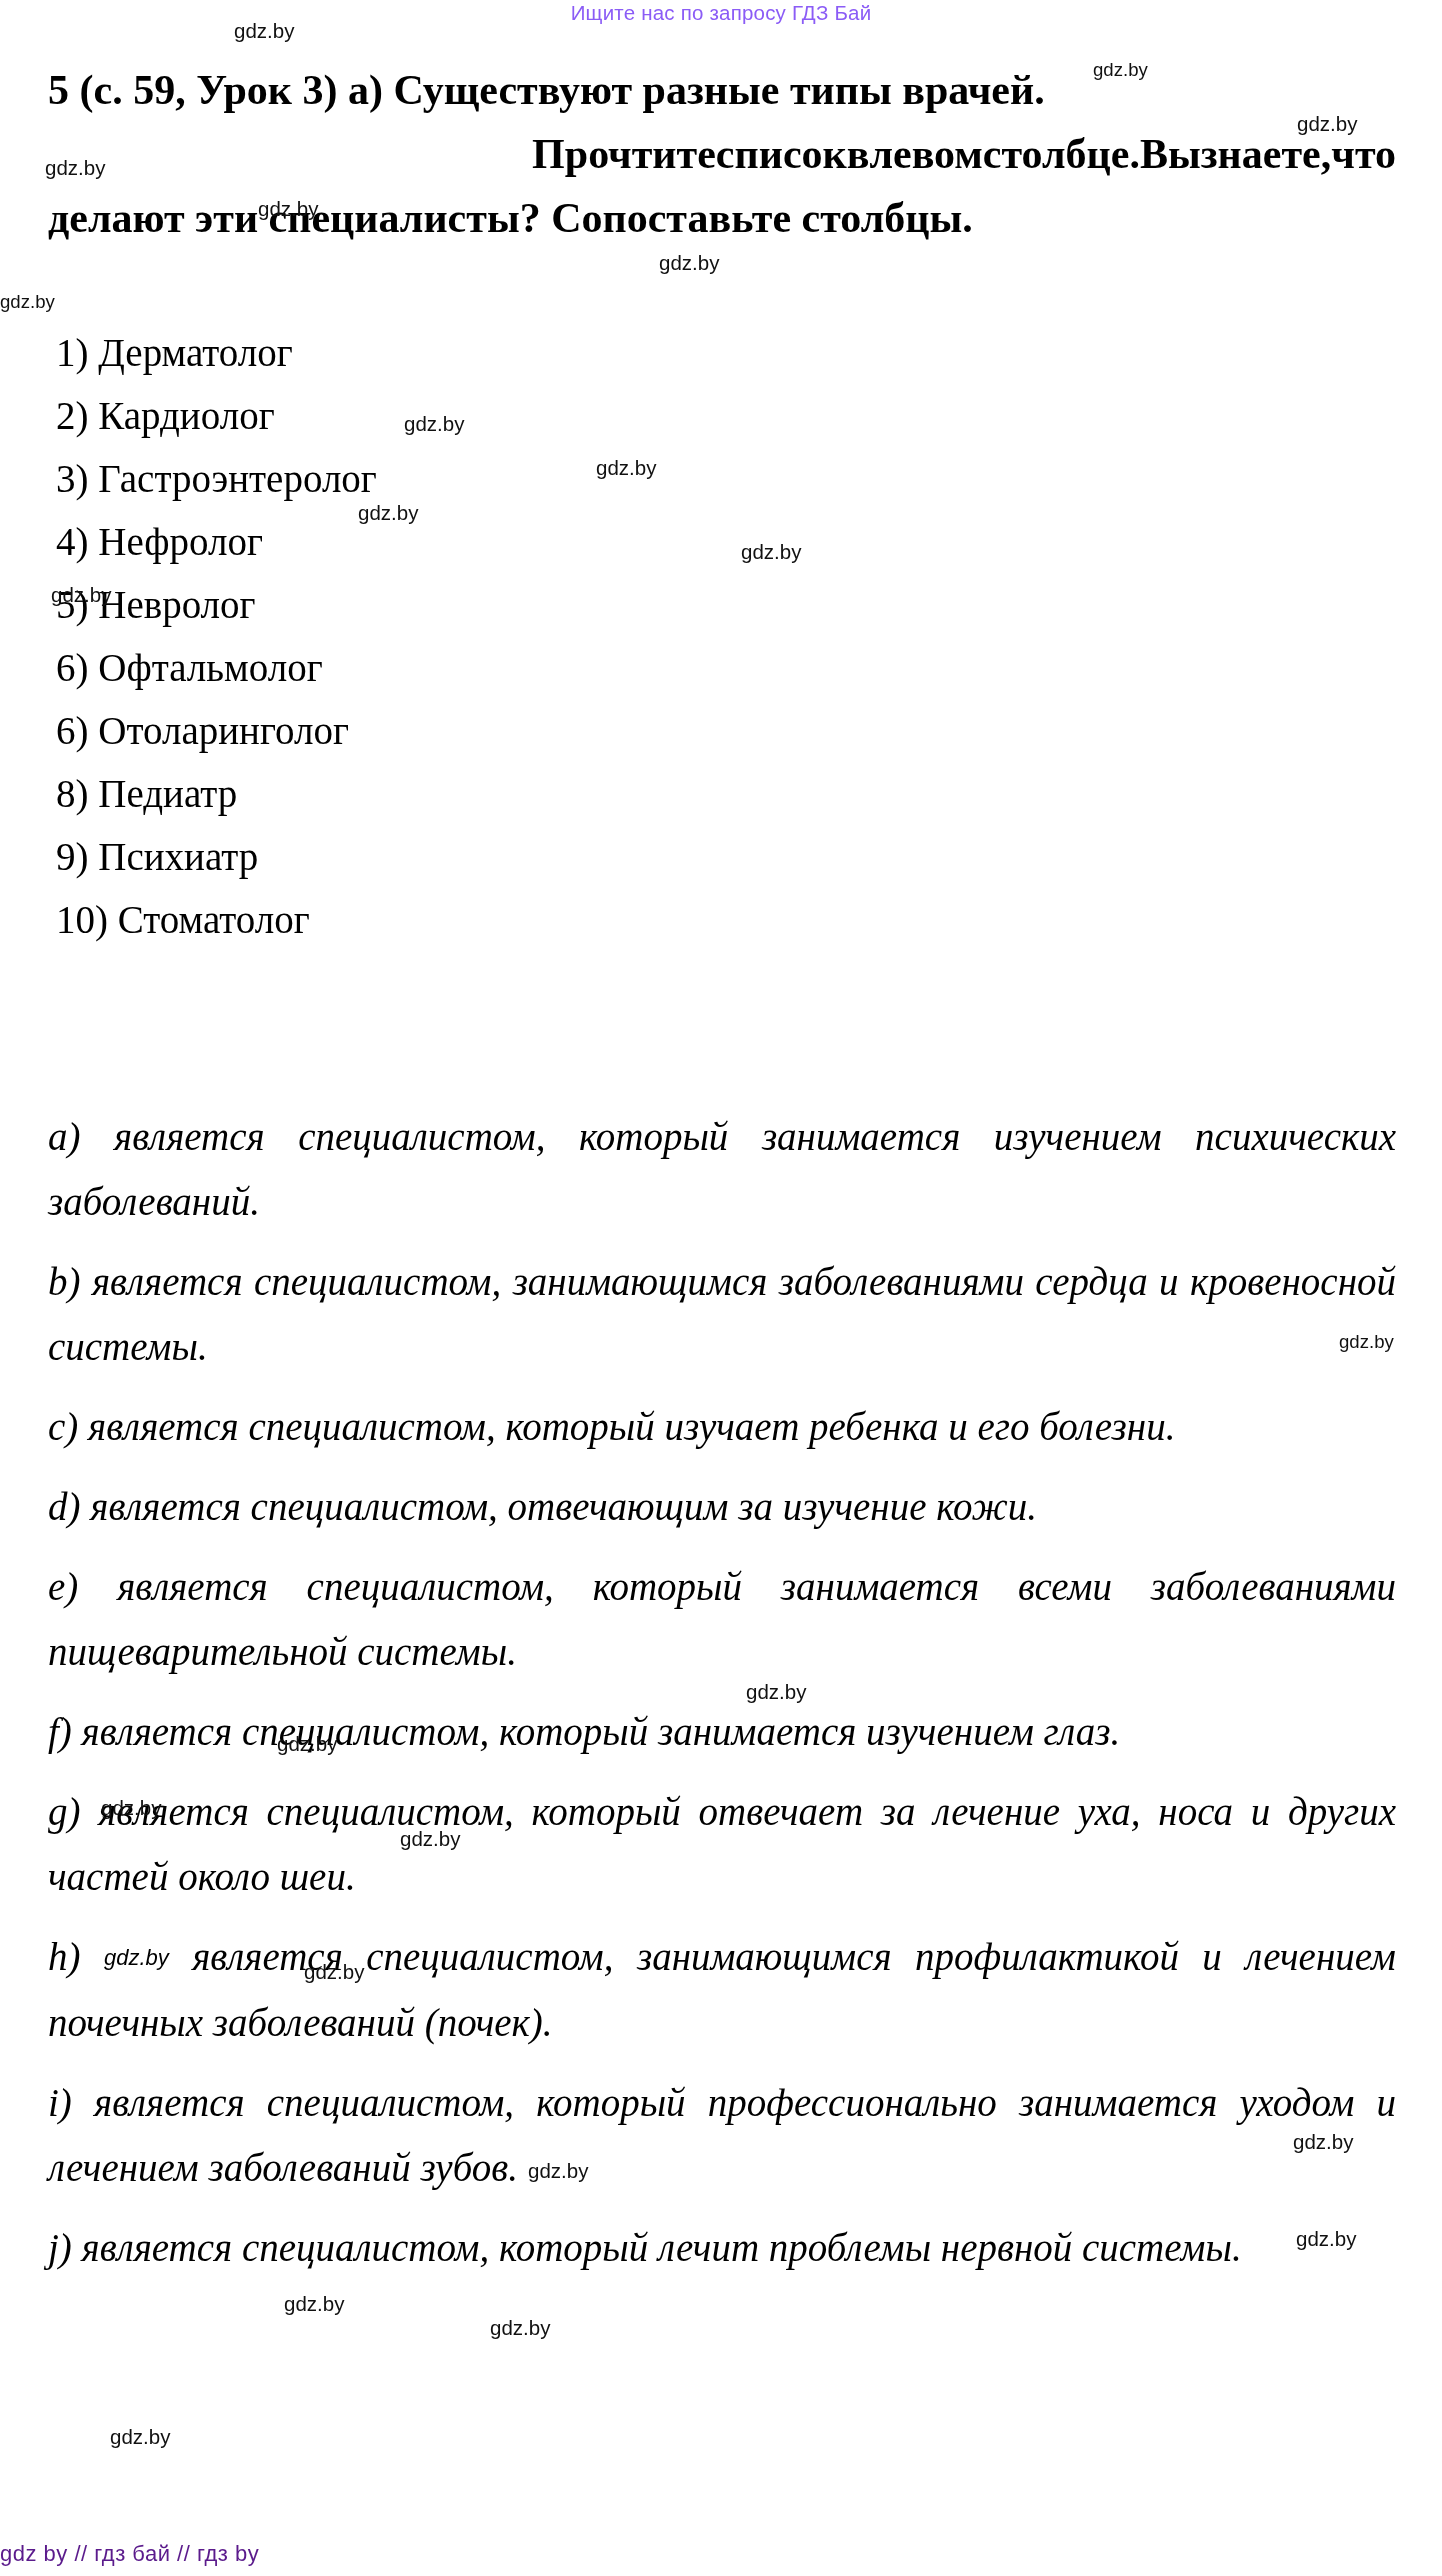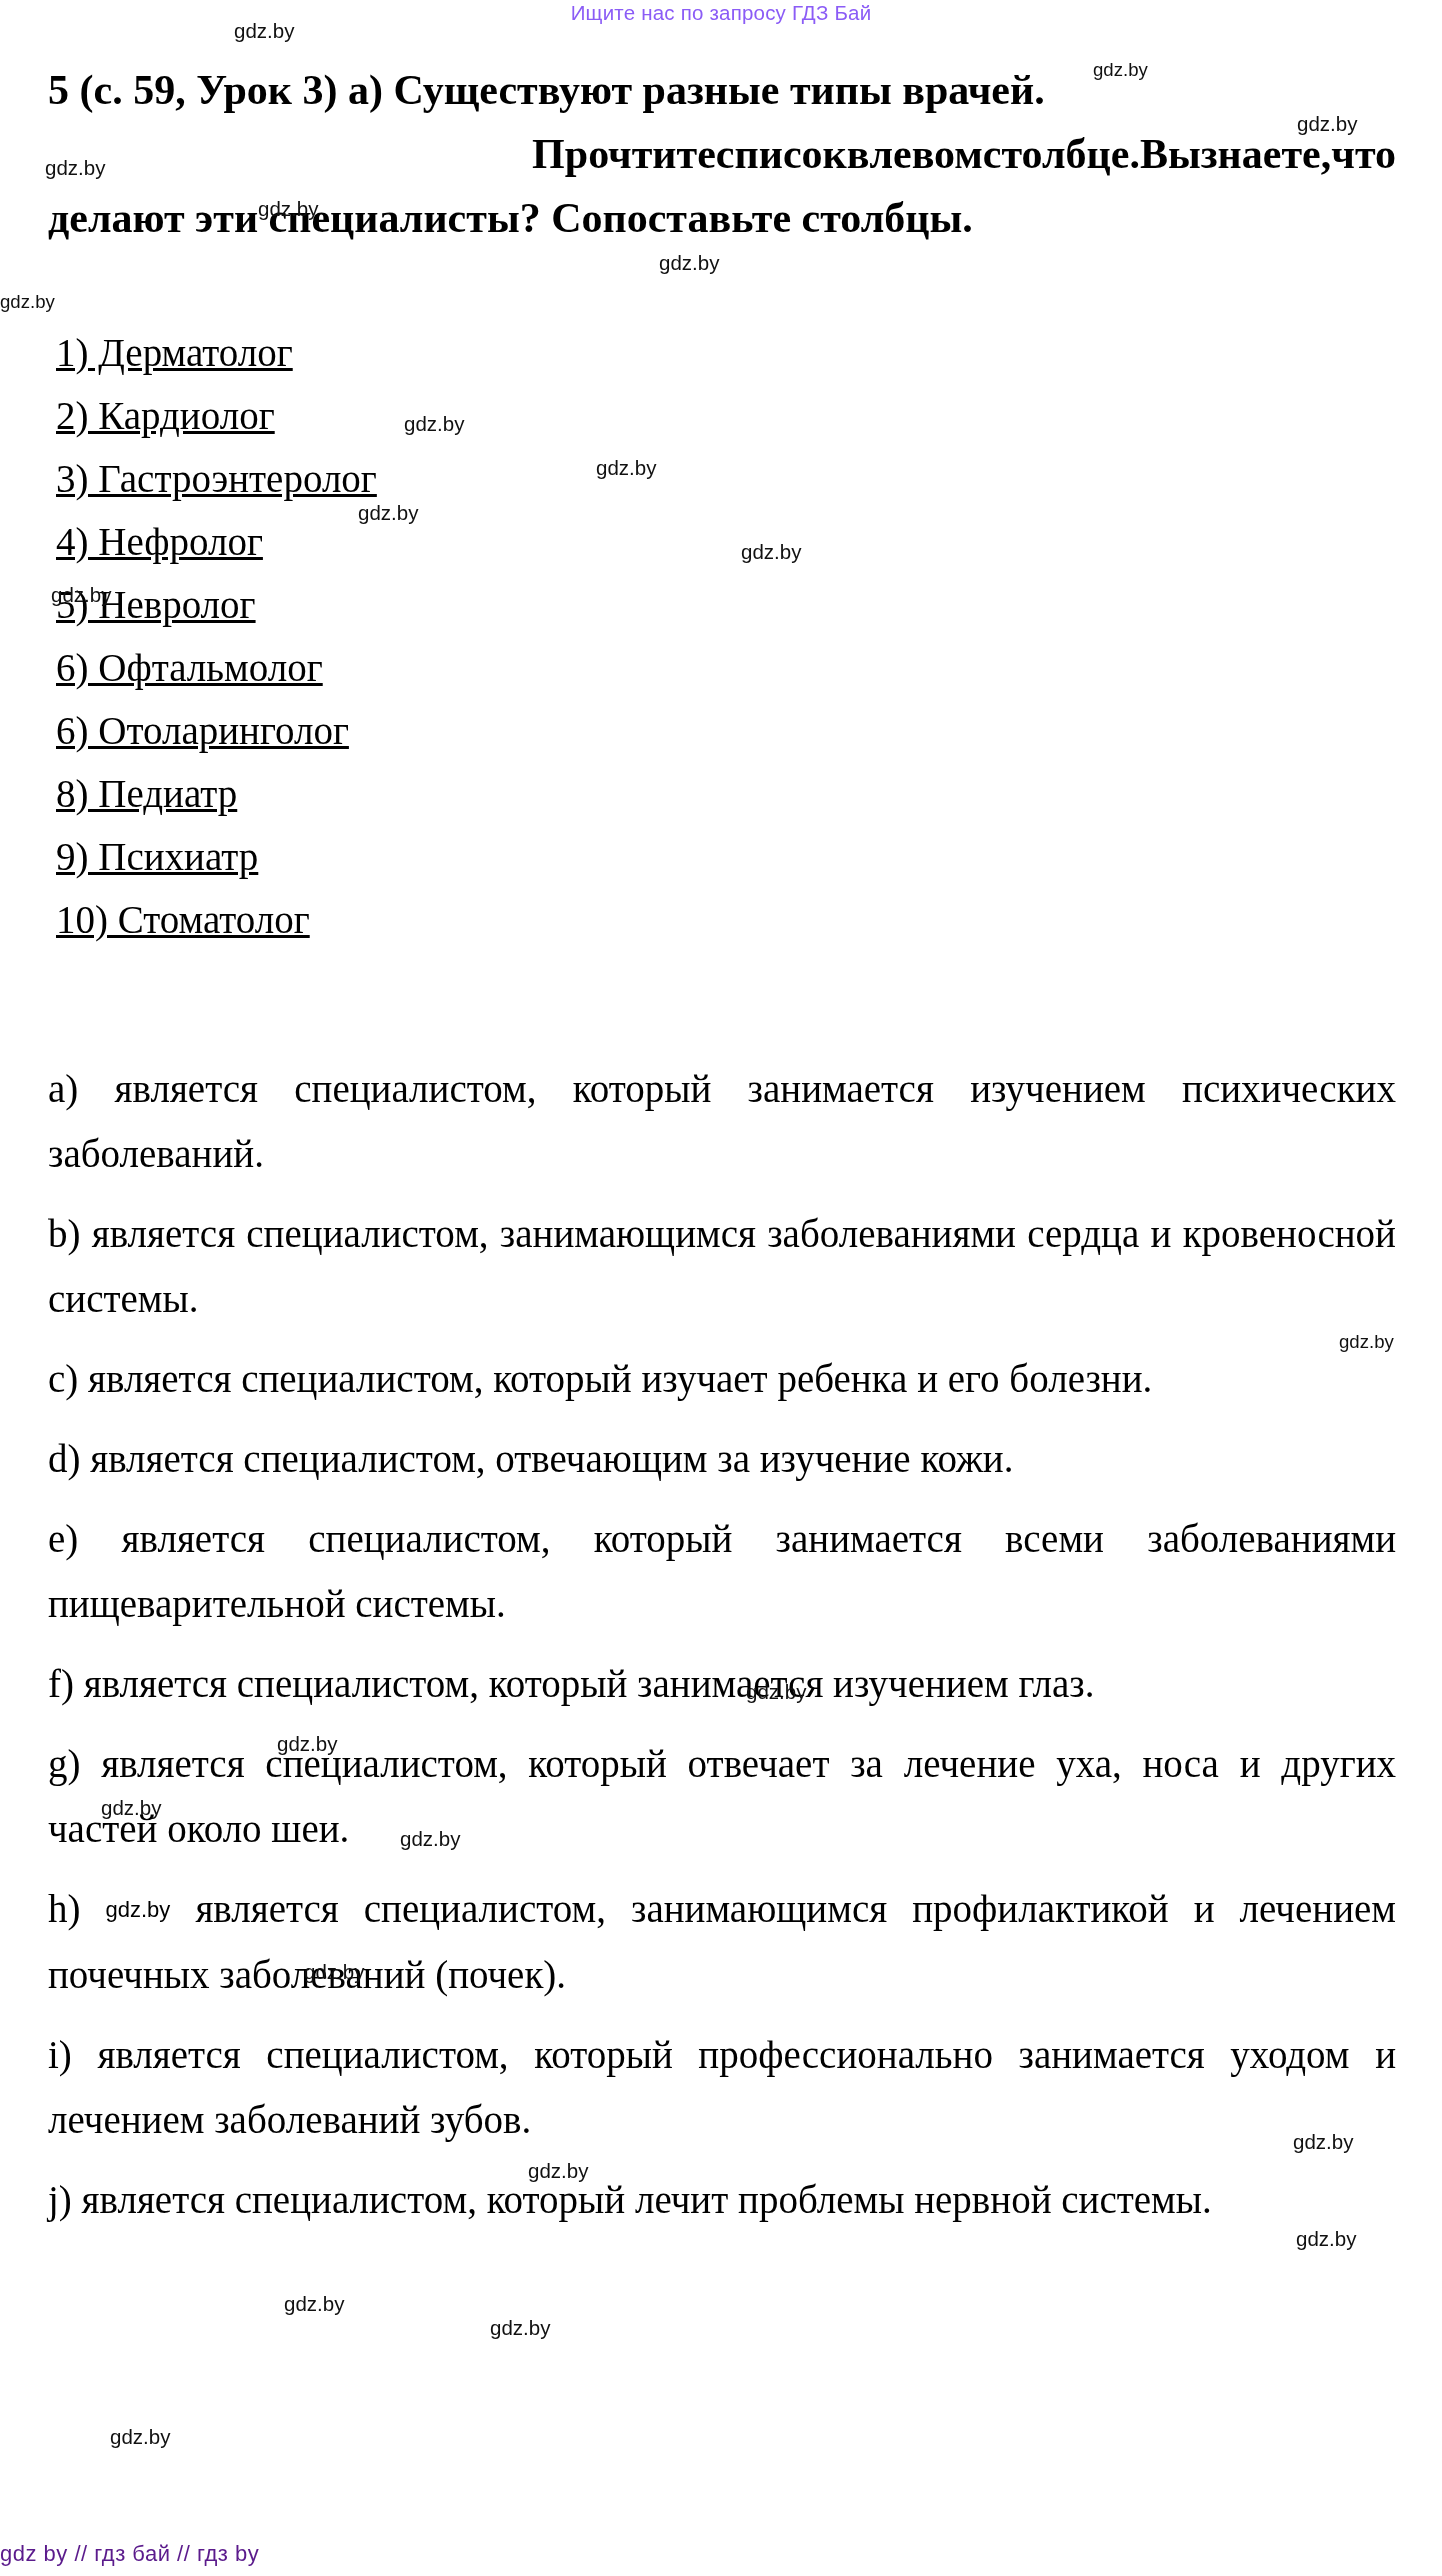--- a/index.html
+++ b/index.html
@@ -65,34 +65,34 @@
 
   
   .specialist-list {
     position: absolute;
     left: 56px;
     top: 321px;
     width: 707px;
     list-style: none;
     margin: 0;
     padding: 0;
-    text-decoration: underline;
   }
   .specialist-list li {
     font-size: 39px;
     line-height: 63px;
     white-space: nowrap;
   }
 
   
   .definitions {
     position: absolute;
     left: 48px;
-    top: 1056px;
+    top: 1104px;
     width: 1348px;
+    font-style: italic;
   }
   .definition {
     font-size: 39px;
     line-height: 65px;
     text-align: justify;
     text-align-last: left;
     margin: 0 0 15px 0;
     hyphens: none;
   }
   .definition:last-child { margin-bottom: 0; }

